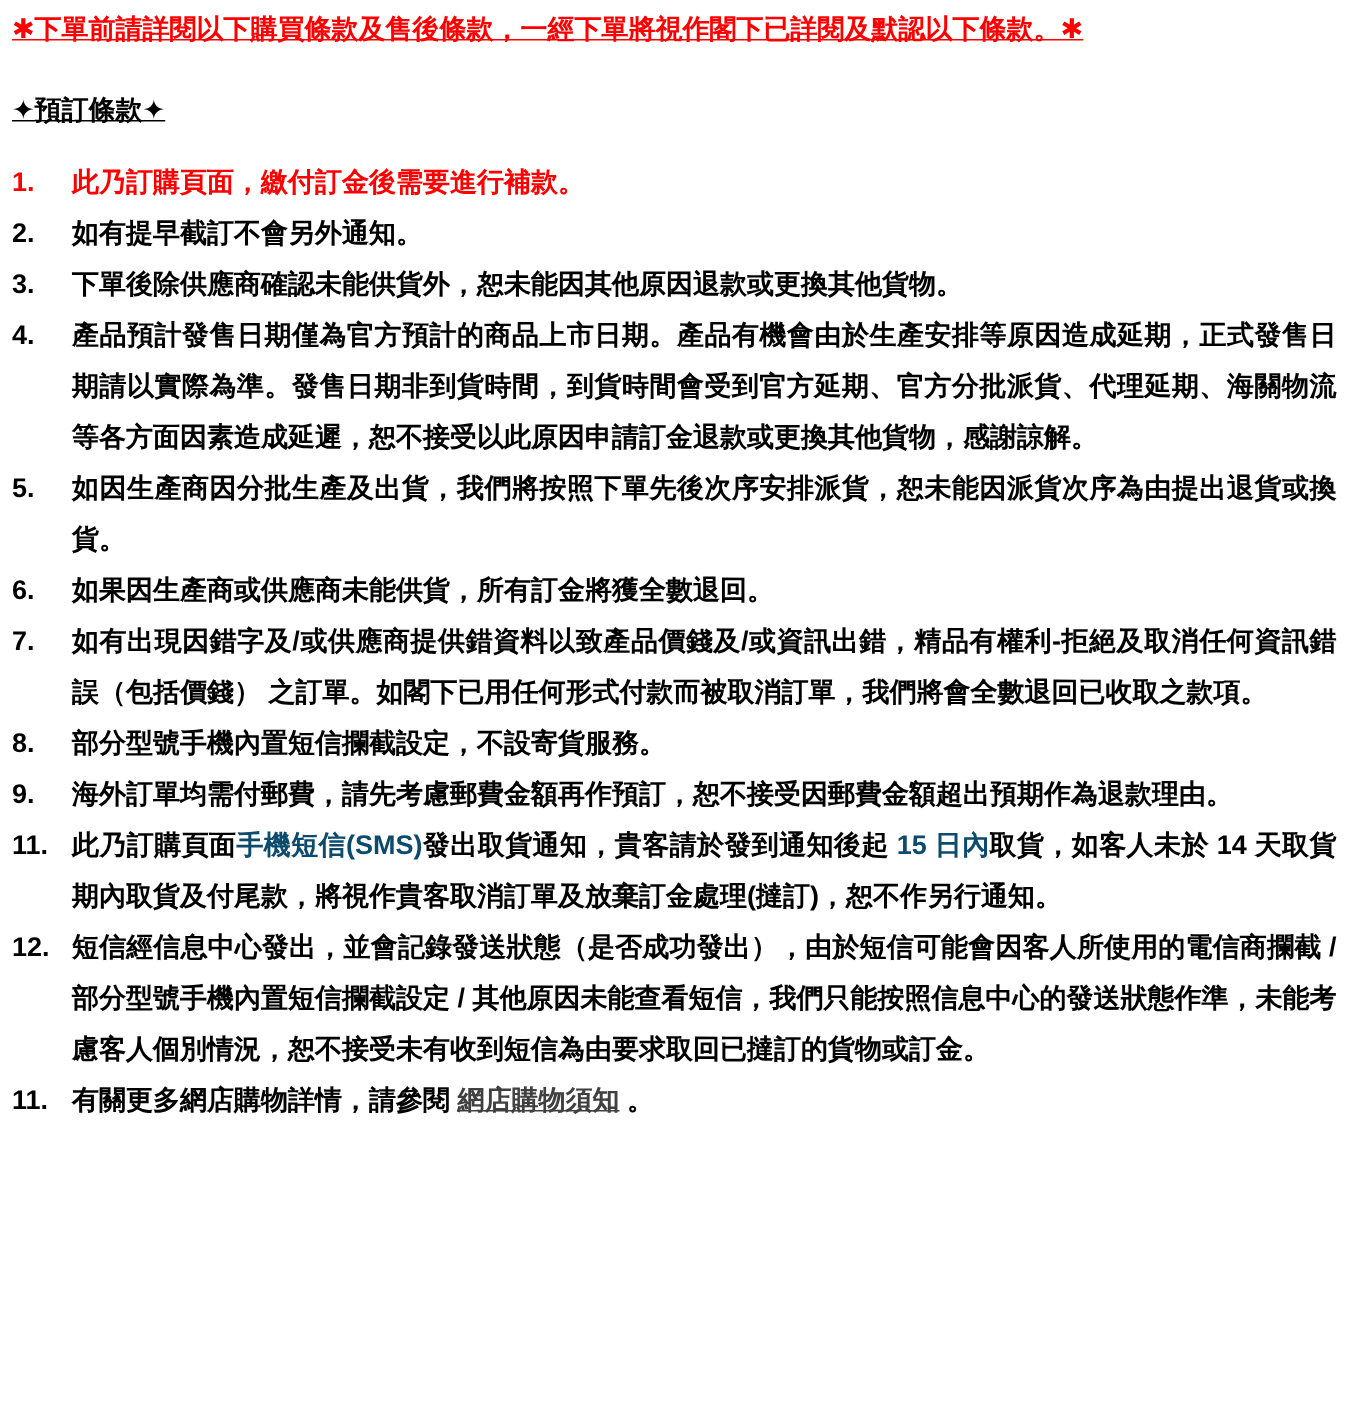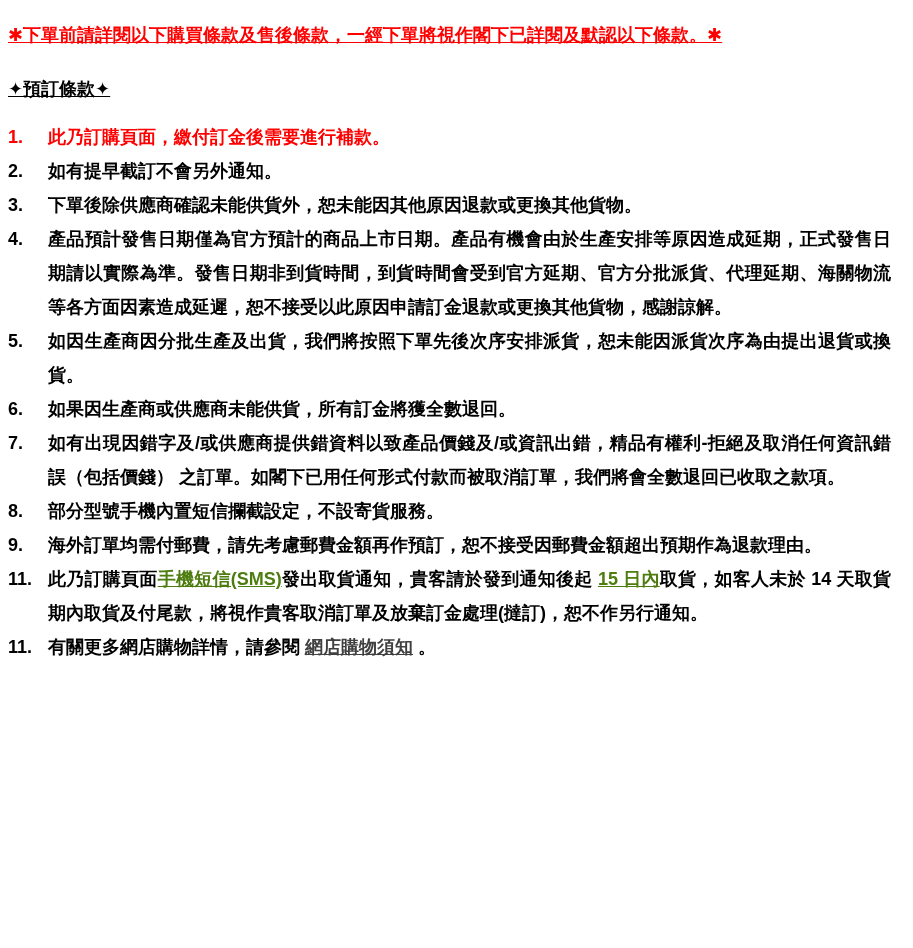--- a/index.html
+++ b/index.html
@@ -1,20 +1,20 @@
 <!DOCTYPE html>
 <html><head>
 <meta charset="utf-8">
 <style>
   * { box-sizing: border-box; }
   html, body { margin: 0; padding: 0; background: #ffffff; }
   .page {
     width: 913px;
     min-height: 948px;
-    padding: 20px 22px 24px 8px;
+    padding: 4px 22px 24px 8px;
     font-family: "Liberation Sans", "DejaVu Sans", sans-serif;
     font-weight: bold;
     font-size: 18px;
     color: #000000;
     background: #ffffff;
   }
   .notice {
     color: #ff0000;
     text-decoration: underline;
     line-height: 30px;
@@ -24,21 +24,21 @@
     line-height: 30px;
     text-decoration: underline;
     display: inline-block;
     text-align: center;
   }
   .terms { margin-top: 16px; }
   .term { display: flex; line-height: 34px; }
   .num { flex: 0 0 40px; }
   .tbody { flex: 1; text-align: justify; }
   .red { color: #ff0000; }
-  .hl { color: #4d7c0f; text-decoration: underline; }
+  .hl { color: #0c4a6e; }
   .link { color: #404040; text-decoration: underline; cursor: pointer; }
 </style>
 </head>
 <body>
 
 <div class="page">
 
   <div class="notice">✱下單前請詳閱以下購買條款及售後條款，一經下單將視作閣下已詳閱及默認以下條款。✱</div>
 
   <div>
@@ -111,20 +111,26 @@
     </div>
 
 
     <div class="term">
       <span class="num">11.</span>
       <div class="tbody">
         <span>此乃訂購頁面</span><span class="hl">手機短信(SMS)</span><span>發出取貨通知，貴客請於發到通知後起 </span><span class="hl">15 日內</span><span>取貨，如客人未於 14 天取貨期內取貨及付尾款，將視作貴客取消訂單及放棄訂金處理(撻訂)，恕不作另行通知。</span>
       </div>
     </div>
 
+    <div class="term">
+      <span class="num">12.</span>
+      <div class="tbody">
+        <span>短信經信息中心發出，並會記錄發送狀態（是否成功發出），由於短信可能會因客人所使用的電信商攔截 / 部分型號手機內置短信攔截設定 / 其他原因未能查看短信，我們只能按照信息中心的發送狀態作準，未能考慮客人個別情況，恕不接受未有收到短信為由要求取回已撻訂的貨物或訂金。</span>
+      </div>
+    </div>
 
     <div class="term">
       <span class="num">11.</span>
       <div class="tbody">
         <span>有關更多網店購物詳情，請參閱 </span><span class="link">網店購物須知</span><span> 。</span>
       </div>
     </div>
 
   </div>
 </div>

